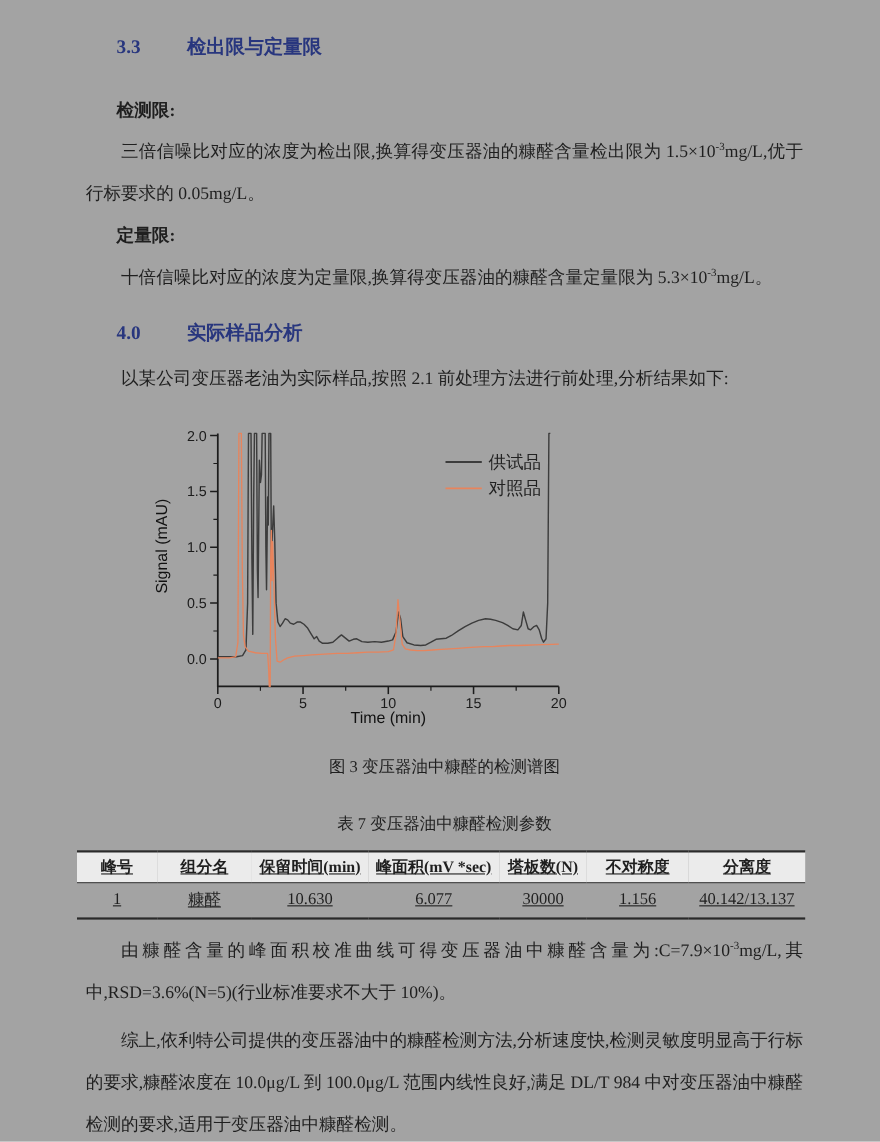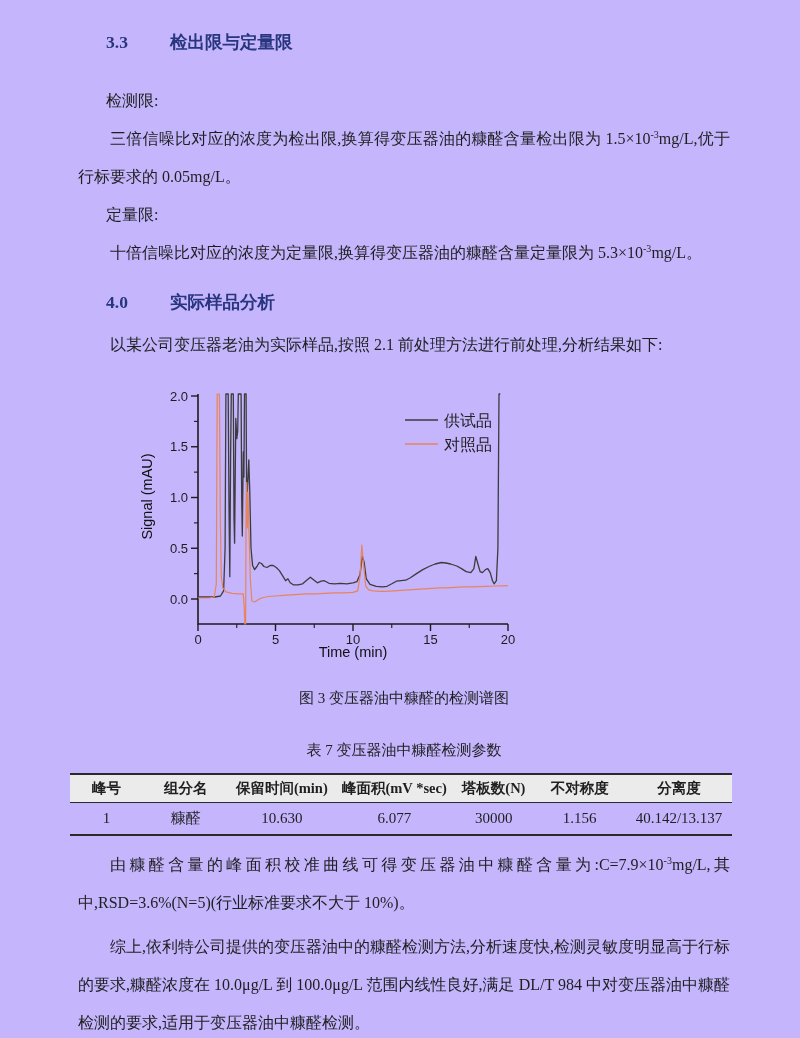--- a/index.html
+++ b/index.html
@@ -2,37 +2,37 @@
 <html><head>
 <meta charset="utf-8">
 <style>
   html,body{margin:0;padding:0;background:#fff;}
   .page{
     position:relative;
     width:800px;height:1038px;
     box-sizing:border-box;
     padding:16px 70px 0 78px;
     overflow:hidden;
-    background:#c4b5fd;
+    background:#a3a3a3;
     font-family:"Liberation Serif","DejaVu Serif",serif;
     color:#1f1f1f;
     font-size:16px;
   }
   h2.sec{
     font-size:17.5px;
     font-weight:bold;
     color:#28367e;
     margin:14px 0 0 28px;
     line-height:24px;
   }
   h2.sec .num{display:inline-block;width:64px;}
   h2.sec.mt{margin-top:18px;}
   p{margin:0;}
   .label{
-    font-weight:normal;
+    font-weight:bold;
     margin:28px 0 0 28px;
     line-height:38px;
   }
   .label.tight{margin-top:0;}
   .body{
     line-height:38px;
     text-align:justify;
     text-justify:inter-ideograph;
   }
   .body.indent{text-indent:32px;}
@@ -53,20 +53,21 @@
   .caption.fig{margin-top:16px;}
   .caption.tab{margin-top:30px;}
   table.params{
     border-collapse:collapse;
     width:662px;
     margin:12px 0 0 -8px;
     border-top:2.5px solid #2a2a2a;
     border-bottom:2.5px solid #2a2a2a;
     text-align:center;
     font-size:15px;
+    text-decoration:underline;
   }
   table.params thead th{
     background:#ebebeb;
     border-bottom:1.5px solid #2a2a2a;
     font-weight:bold;
     font-size:14.5px;
     padding:4px 2px;
   }
   table.params td{padding:6px 2px;}
   table.params th:nth-child(1),table.params td:nth-child(1){width:11%;}

